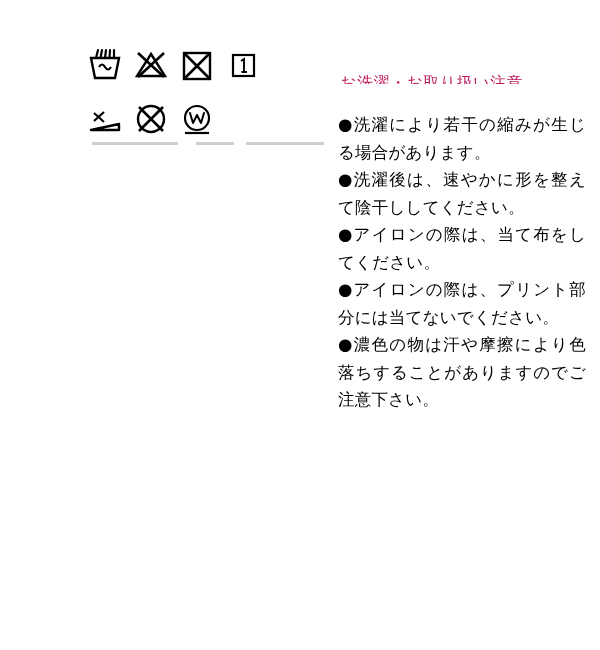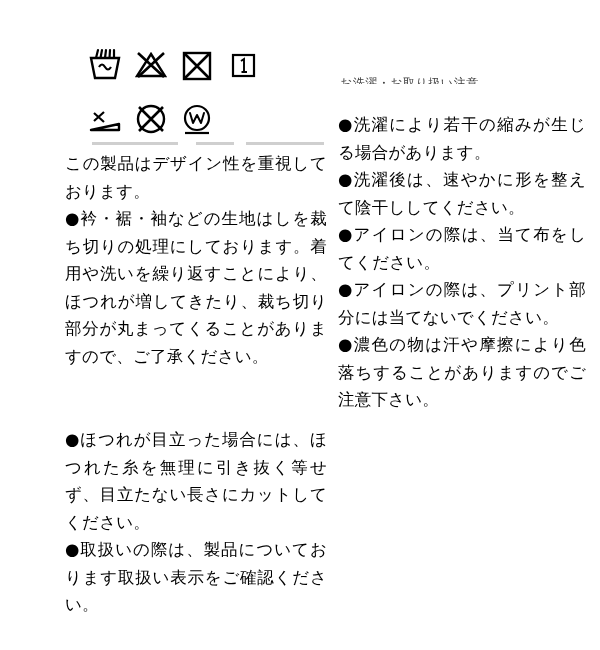--- a/index.html
+++ b/index.html
@@ -54,22 +54,22 @@
   .faded-b { left: 196px; top: 142px; width: 38px; }
   .faded-c { left: 246px; top: 142px; width: 78px; }
 
   .faded-right {
     position: absolute;
     left: 340px;
     top: 74px;
     width: 208px;
     height: 10px;
     overflow: hidden;
-    color: #404040;
-    font-size: 12px;
+    color: #be185d;
+    font-size: 16px;
     line-height: 18px;
     letter-spacing: 0.5px;
   }
 
   
   .col {
     position: absolute;
     font-size: 16.5px;
     line-height: 27.5px;
     letter-spacing: 0.2px;
@@ -158,25 +158,21 @@
     </div>
   </div>
 
   <div class="faded-line faded-a"></div>
   <div class="faded-line faded-b"></div>
   <div class="faded-line faded-c"></div>
 
   <div class="faded-right">お洗濯・お取り扱い注意</div>
 
   <div class="col col-left">
-    <p class="para">この製品はデザイン性を重視しております。
-●衿・裾・袖などの生地はしを裁ち切りの処理にしております。着用や洗いを繰り返すことにより、ほつれが増してきたり、裁ち切り部分が丸まってくることがありますので、ご了承ください。</p>
     <div class="gap-lg"></div>
-    <p class="para">●ほつれが目立った場合には、ほつれた糸を無理に引き抜く等せず、目立たない長さにカットしてください。
-●取扱いの際は、製品についております取扱い表示をご確認ください。</p>
   </div>
 
   <div class="col col-right">
     <div class="gap-md"></div>
     <p class="para">●洗濯により若干の縮みが生じる場合があります。
 ●洗濯後は、速やかに形を整えて陰干ししてください。
 ●アイロンの際は、当て布をしてください。
 ●アイロンの際は、プリント部分には当てないでください。
 ●濃色の物は汗や摩擦により色落ちすることがありますのでご注意下さい。</p>
   </div>

